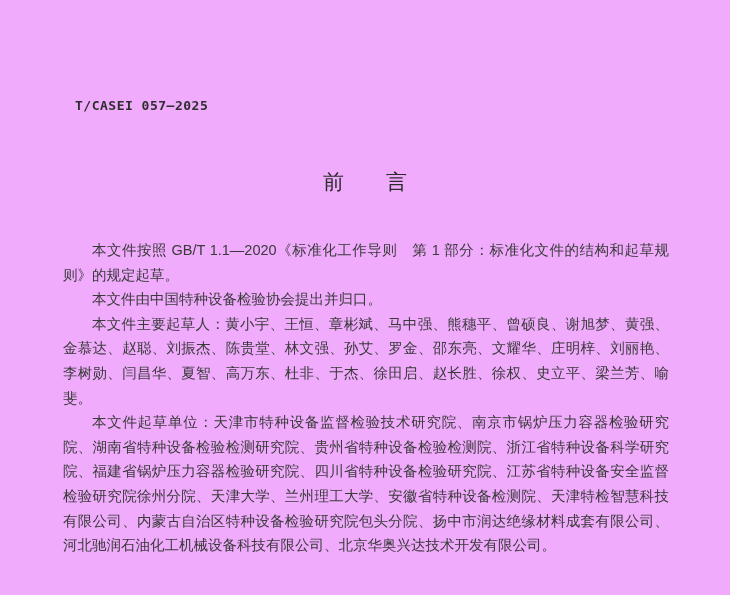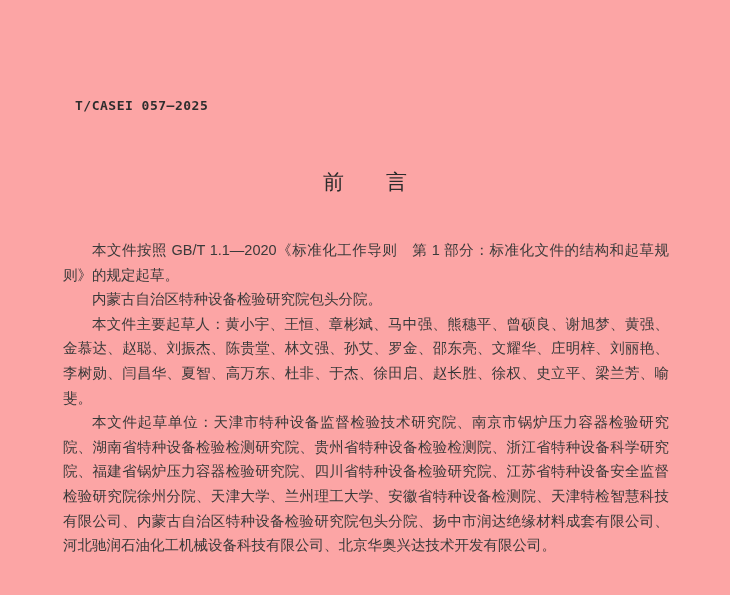--- a/index.html
+++ b/index.html
@@ -4,21 +4,21 @@
 <style>
   html, body {
     margin: 0;
     padding: 0;
     background: #ffffff;
   }
   .page {
     position: relative;
     width: 730px;
     height: 595px;
-    background: #fca5a5;
+    background: #f0abfc;
     overflow: hidden;
     font-family: "Liberation Sans", "DejaVu Sans", sans-serif;
   }
   .doc-number {
     position: absolute;
     left: 75px;
     top: 98px;
     font-family: "DejaVu Sans Mono", "Liberation Mono", monospace;
     font-size: 13px;
     font-weight: bold;
@@ -56,18 +56,18 @@
 <body>
 
 <div class="page">
 
   <div class="doc-number">T/CASEI 057—2025</div>
 
   <div class="preface-title">前　　言</div>
 
   <div class="body-text">
     <p>本文件按照 GB/T 1.1—2020《标准化工作导则　第 1 部分：标准化文件的结构和起草规则》的规定起草。</p>
-    <p>内蒙古自治区特种设备检验研究院包头分院。</p>
+    <p>本文件由中国特种设备检验协会提出并归口。</p>
     <p>本文件主要起草人：黄小宇、王恒、章彬斌、马中强、熊穗平、曾硕良、谢旭梦、黄强、金慕达、赵聪、刘振杰、陈贵堂、林文强、孙艾、罗金、邵东亮、文耀华、庄明梓、刘丽艳、李树勋、闫昌华、夏智、高万东、杜非、于杰、徐田启、赵长胜、徐权、史立平、梁兰芳、喻斐。</p>
     <p>本文件起草单位：天津市特种设备监督检验技术研究院、南京市锅炉压力容器检验研究院、湖南省特种设备检验检测研究院、贵州省特种设备检验检测院、浙江省特种设备科学研究院、福建省锅炉压力容器检验研究院、四川省特种设备检验研究院、江苏省特种设备安全监督检验研究院徐州分院、天津大学、兰州理工大学、安徽省特种设备检测院、天津特检智慧科技有限公司、内蒙古自治区特种设备检验研究院包头分院、扬中市润达绝缘材料成套有限公司、河北驰润石油化工机械设备科技有限公司、北京华奥兴达技术开发有限公司。</p>
   </div>
 
 </div>
 
 </body></html>

